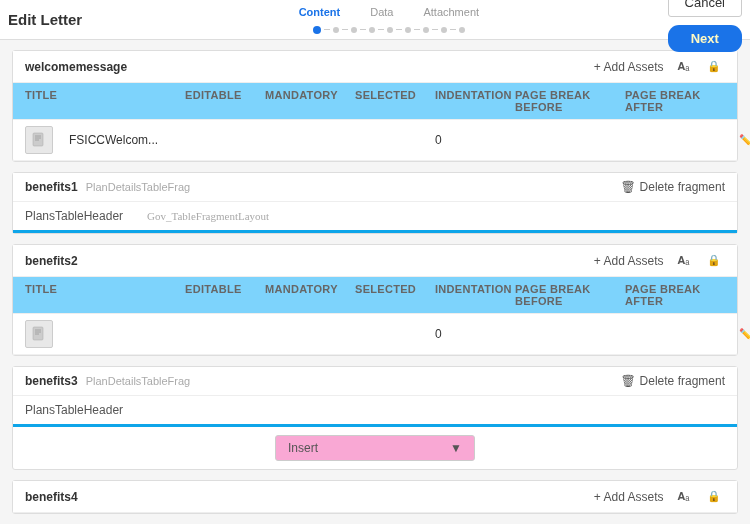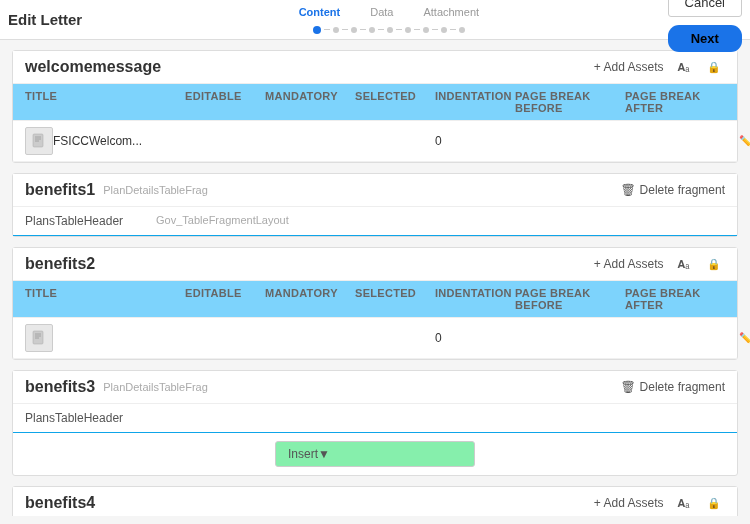--- a/index.html
+++ b/index.html
@@ -74,21 +74,21 @@
       background: #fff;
       border-radius: 3px;
       cursor: pointer;
       font-size: 13px;
       color: #333;
     }
     .btn-next {
       padding: 6px 20px;
       border: none;
       background: #1a73e8;
-      color: #000000;
+      color: #fef9c3;
       border-radius: 11px;
       cursor: pointer;
       font-size: 13px;
       font-weight: 600;
     }
 
     
     .main {
       padding: 10px 12px;
       overflow-y: auto;
@@ -109,21 +109,21 @@
       padding: 7px 12px;
       background: #fff;
       border-bottom: 1px solid #eee;
     }
     .section-header-left {
       display: flex;
       align-items: center;
       gap: 8px;
     }
     .section-name {
-      font-size: 16px;
+      font-size: 12px;
       font-weight: 600;
       color: #333;
     }
     .section-subname {
       font-size: 11px;
       color: #aaa;
     }
     .section-header-right {
       display: flex;
       align-items: center;
@@ -184,61 +184,62 @@
       grid-template-columns: 160px 80px 90px 80px 80px 110px 110px 60px;
     }
     .row-actions {
       display: flex;
       align-items: center;
       gap: 6px;
     }
     .file-thumb {
       display: flex;
       align-items: center;
-      gap: 0;
+      gap: 16px;
     }
     .thumb-icon {
       width: 28px;
       height: 28px;
       background: #e8e8e8;
       border: 1px solid #ccc;
       border-radius: 2px;
       display: flex;
       align-items: center;
       justify-content: center;
       font-size: 9px;
       color: #777;
     }
     .file-name {
       font-size: 12px;
       color: #333;
     }
     .fragment-row {
       display: flex;
+      align-items: center;
       padding: 7px 12px;
       font-size: 12px;
       color: #555;
-      border-bottom: 1px solid #0ea5e9;
-      gap: 21px;
+      border-bottom: 3px solid #0ea5e9;
     }
 
     
     .insert-row {
       padding: 8px 12px;
       display: flex;
       justify-content: center;
     }
     .insert-dropdown {
       display: flex;
       align-items: center;
+      justify-content: space-between;
       border: 1px solid #ccc;
       border-radius: 3px;
       padding: 5px 12px;
       width: 200px;
-      background: #86efac;
+      background: #f9a8d4;
       cursor: pointer;
       font-size: 12px;
       color: #555;
     }
   </style>
 </head>
 <body>
 
 <div class="header">
   <span class="header-title">Edit Letter</span>
@@ -334,21 +335,21 @@
       </div>
       <div class="section-header-right">
         <button class="delete-fragment-btn">
           <span>🗑</span>
           <span>Delete fragment</span>
         </button>
       </div>
     </div>
     <div class="fragment-row">
       <span>PlansTableHeader</span>
-      <span style="margin-left:12px; color:#aaa; font-size:11px;">Gov_TableFragmentLayout</span>
+      <span style="margin-left:24px; color:#aaa; font-size:11px;font-family:Liberation Serif, serif;">Gov_TableFragmentLayout</span>
     </div>
   </div>
 
   <div class="section">
     <div class="section-header">
       <div class="section-header-left">
         <span class="section-name">benefits2</span>
       </div>
       <div class="section-header-right">
         <button class="add-assets-btn">+ Add Assets</button>

